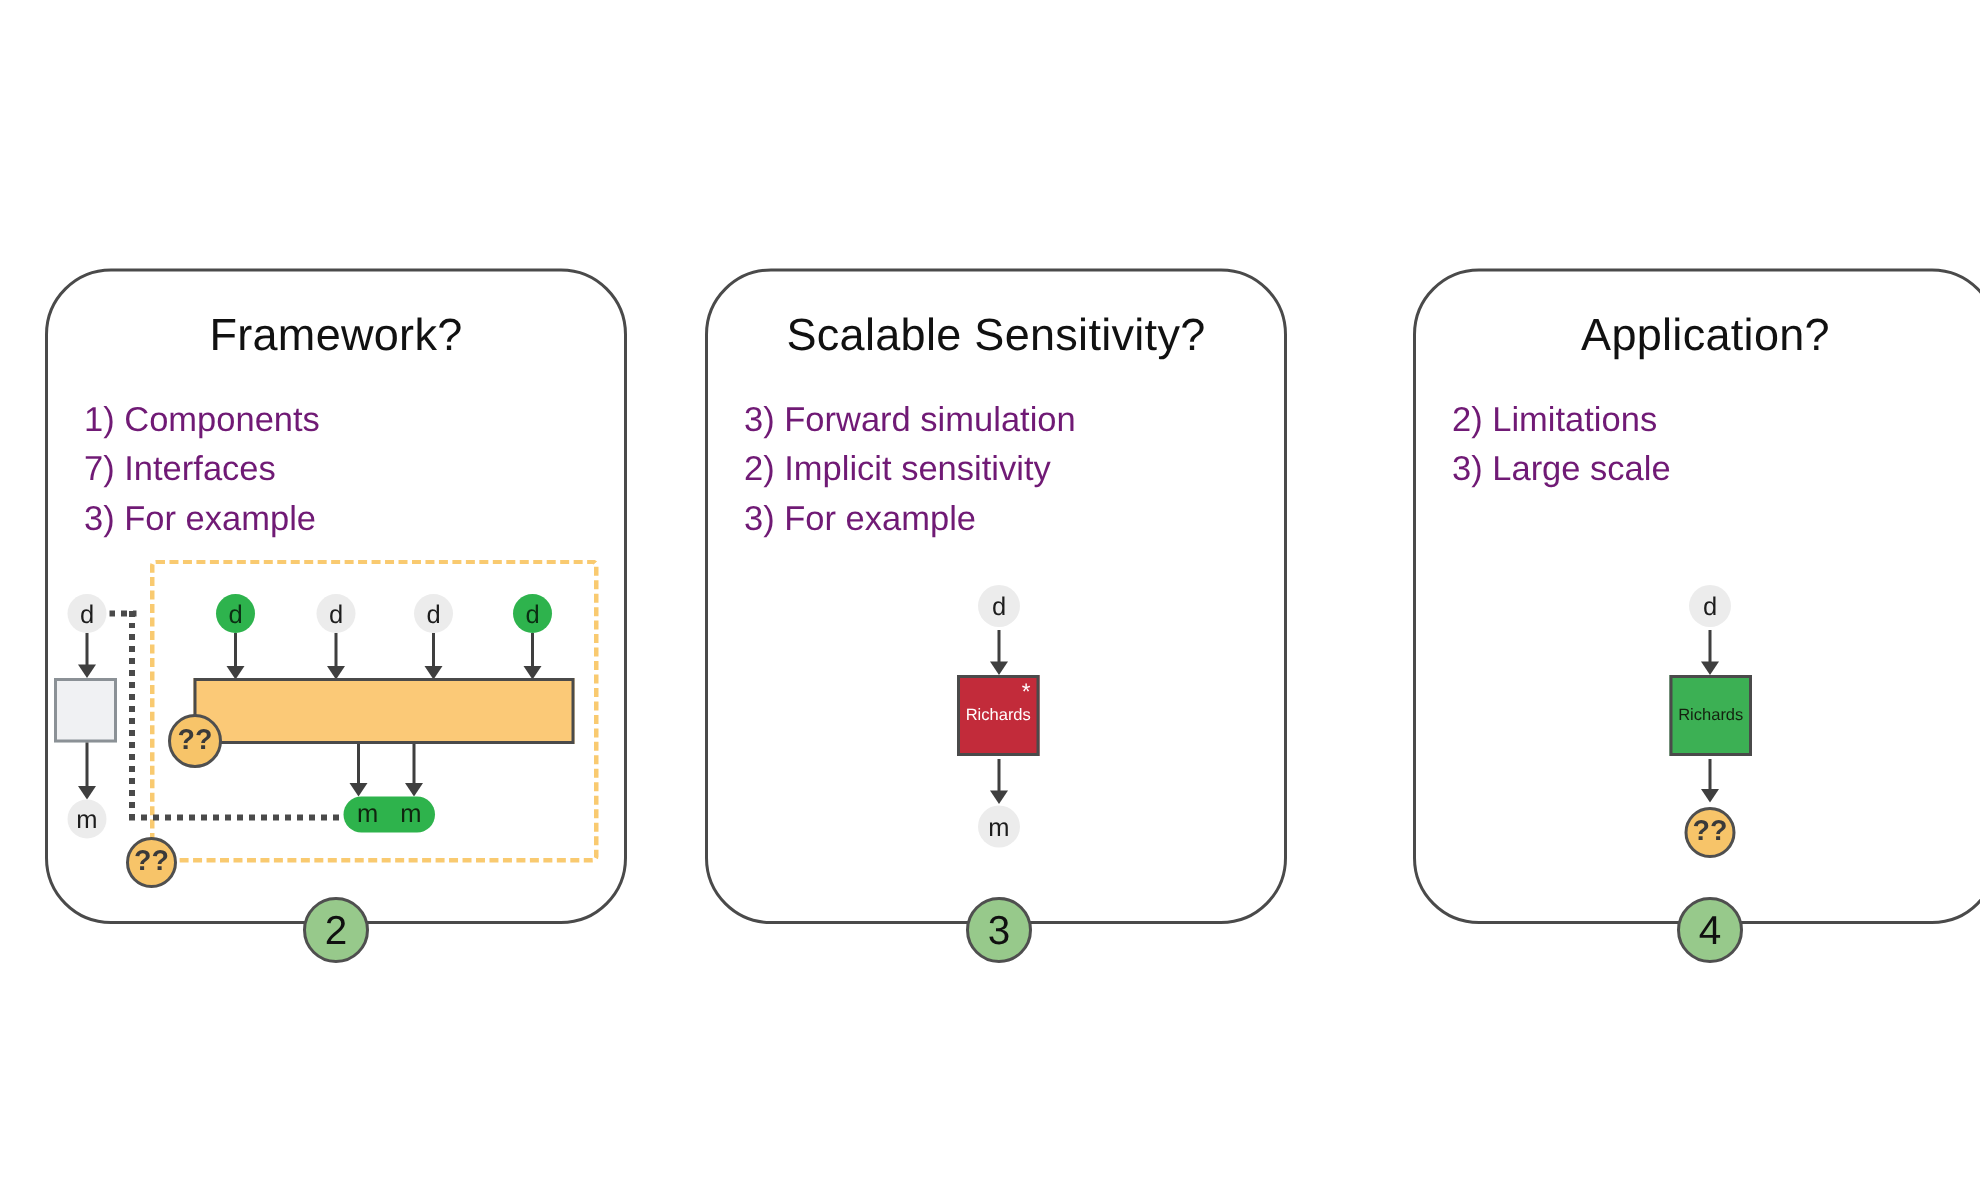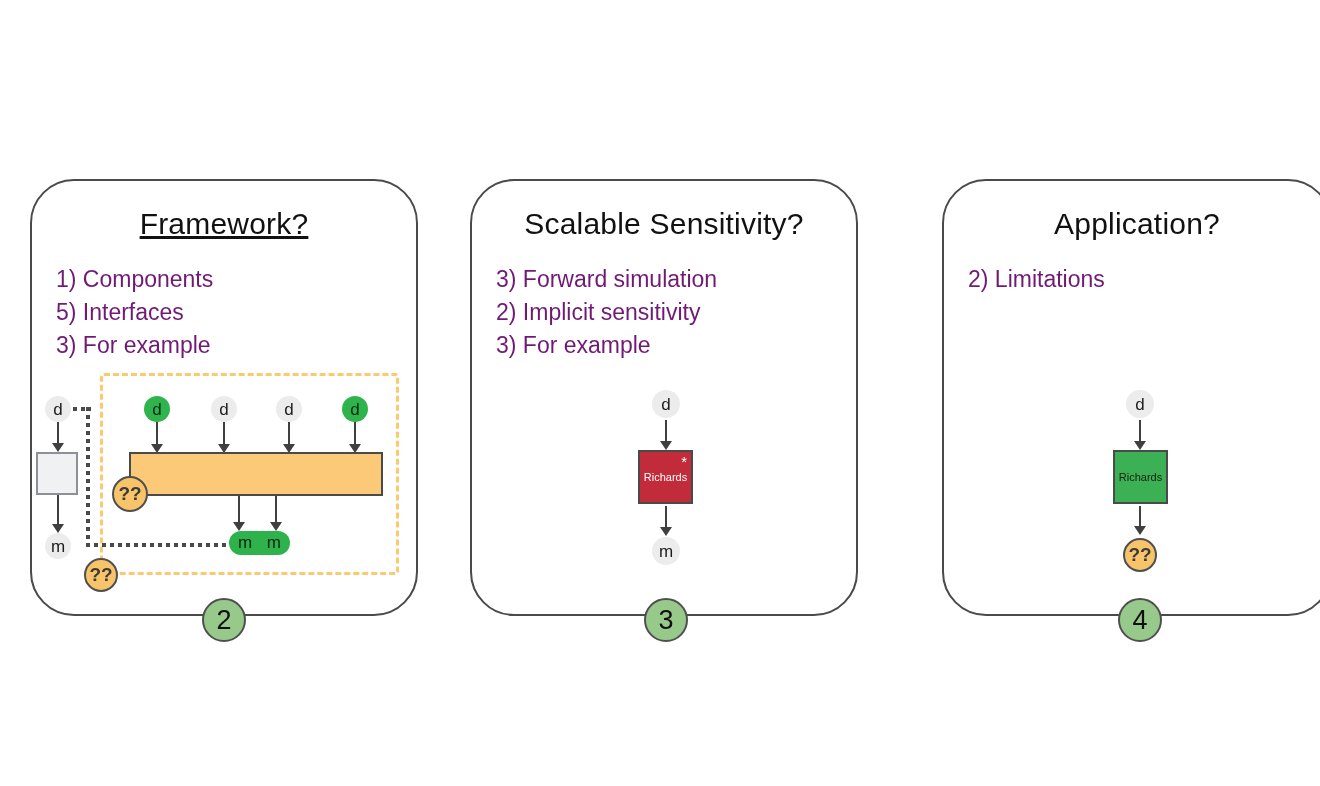--- a/index.html
+++ b/index.html
@@ -72,25 +72,25 @@
     background:#97c98b;border:2.5px solid #4f4f4f;box-sizing:border-box;
     display:flex;align-items:center;justify-content:center;
     font-size:27px;color:#101010;z-index:3;
   }
 </style>
 </head>
 <body>
 
 <div class="canvas">
 
-  <section class="panel" style="left:30px;text-decoration:underline;">
+  <section class="panel" style="left:30px;">
     <h2 class="panel-title">Framework?</h2>
     <div class="list">
       <div>1) Components</div>
-      <div>5) Interfaces</div>
+      <div>7) Interfaces</div>
       <div>3) For example</div>
     </div>
 
     <div class="diagram">
       <div class="dashed-box"></div>
 
       <div class="node gray sz26" style="left:13px;top:215px;">d</div>
       <div class="dots-h" style="left:41px;top:226px;width:18px;"></div>
       <div class="dots-v" style="left:54px;top:226px;height:138px;"></div>
       <div class="dots-h" style="left:54px;top:362px;width:143px;"></div>
@@ -144,20 +144,21 @@
       <div class="node gray sz28" style="left:180px;top:356px;">m</div>
     </div>
 
     <div class="badge" style="left:172px;">3</div>
   </section>
 
   <section class="panel" style="left:906px;width:390px;margin-left:36px;">
     <h2 class="panel-title">Application?</h2>
     <div class="list">
       <div>2) Limitations</div>
+      <div>3) Large scale</div>
     </div>
 
     <div class="diagram">
       <div class="node gray sz28" style="left:182px;top:209px;">d</div>
       <div class="arr" style="left:190px;top:239px;height:30px;"></div>
       <div class="rbox grn" style="left:169px;top:269px;">
         <span>Richards</span>
       </div>
       <div class="arr" style="left:190px;top:325px;height:29px;"></div>
       <div class="qmark" style="left:179px;top:357px;width:34px;height:34px;">??</div>

